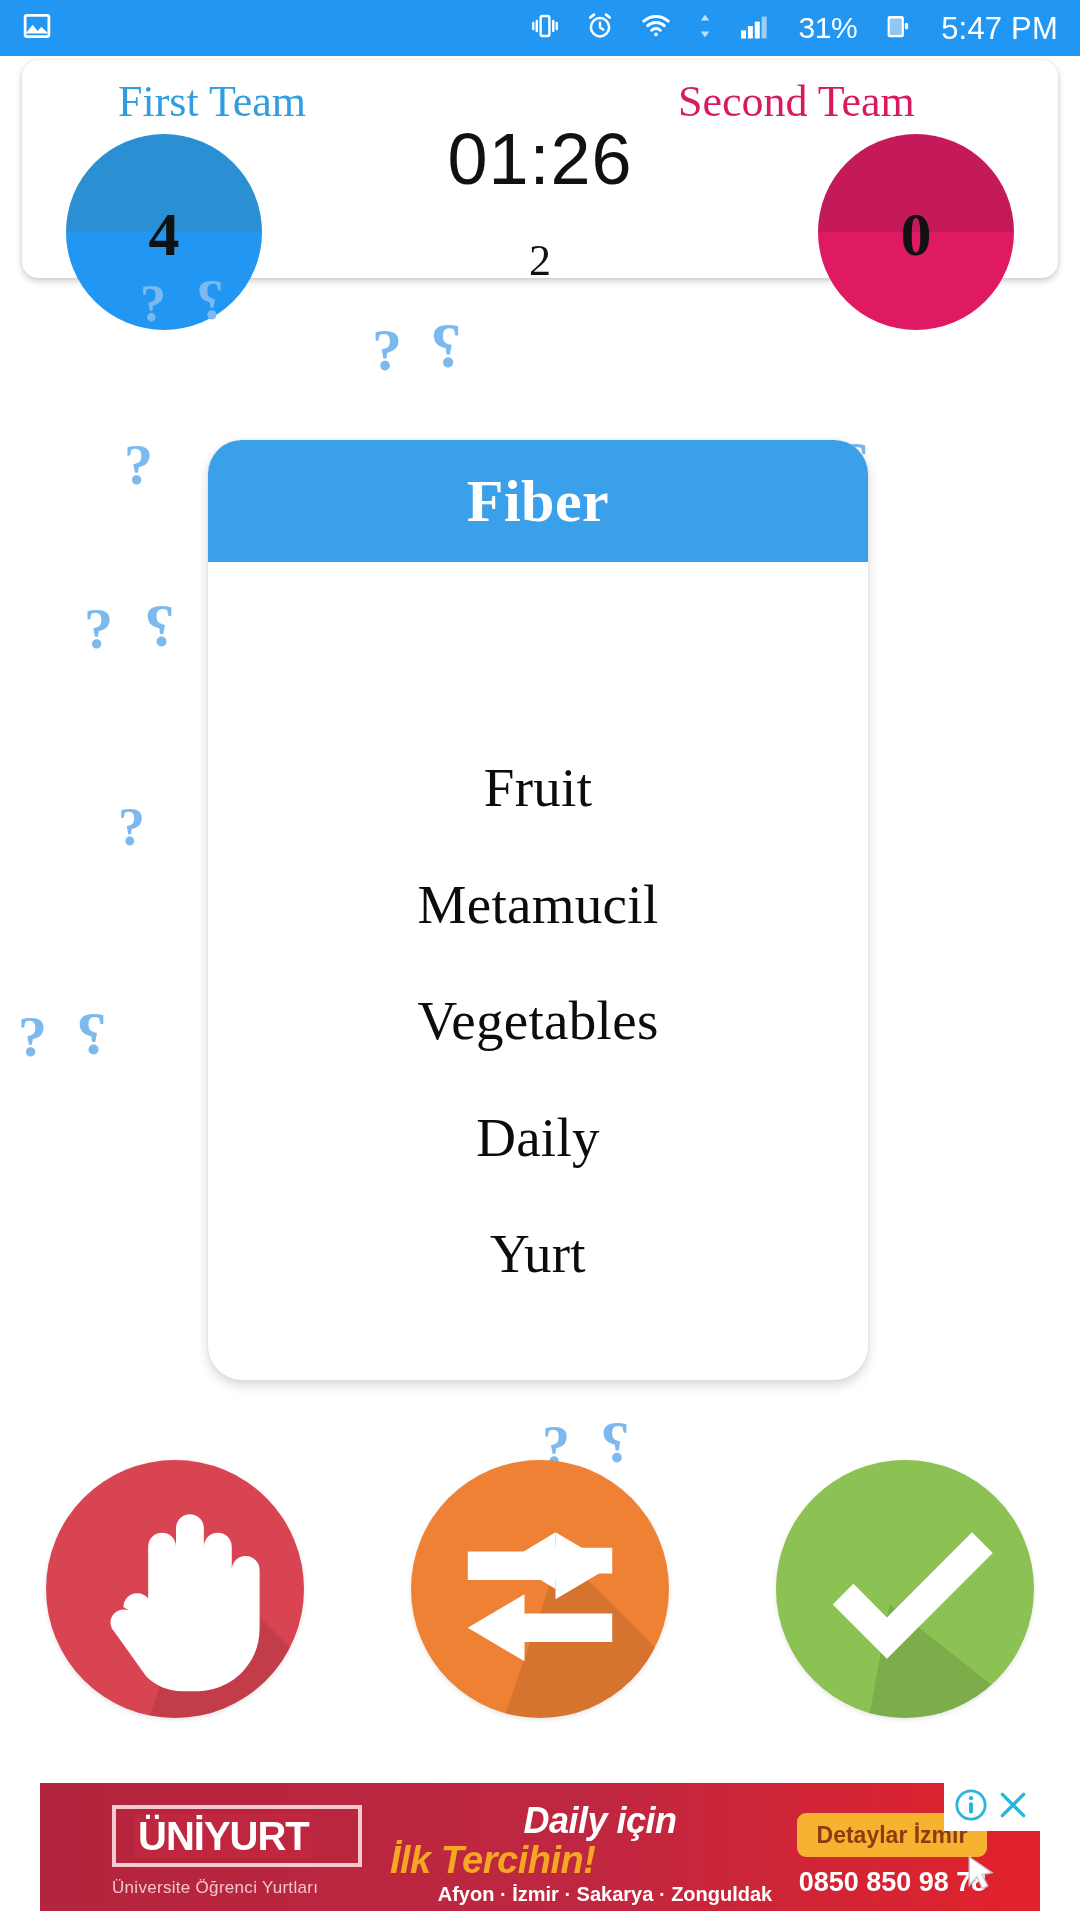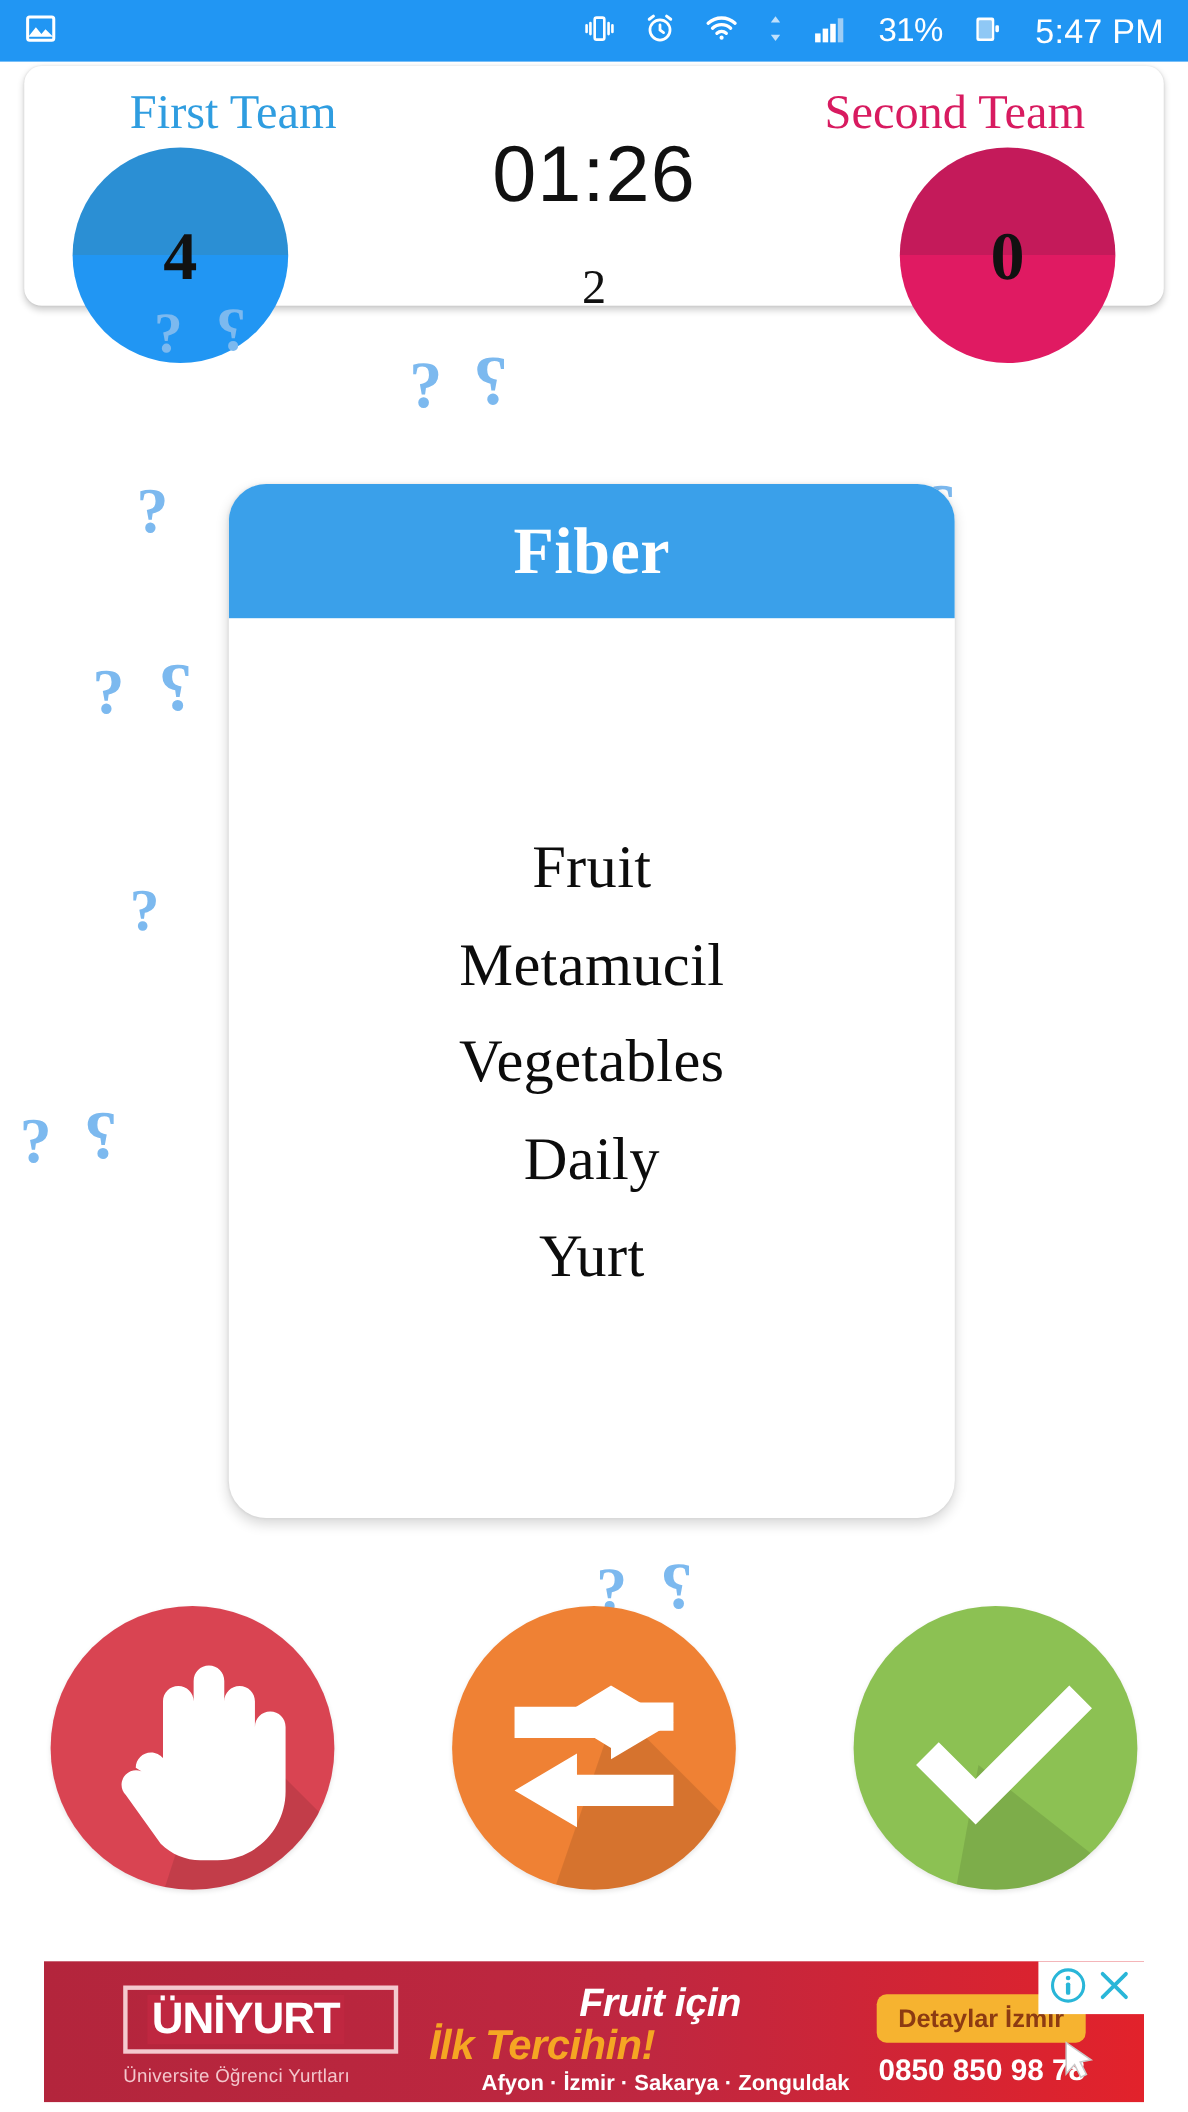--- a/index.html
+++ b/index.html
@@ -26,21 +26,21 @@
   .scorecard {
     position:absolute; left:22px; top:60px; width:1036px; height:218px;
     background:#fff; border-radius:16px;
     box-shadow:0 3px 7px rgba(0,0,0,.20), 0 0 2px rgba(0,0,0,.10);
   }
   .team-label {
     position:absolute; top:16px; font-family:"Liberation Serif", serif;
     font-size:44px; font-weight:400; white-space:nowrap;
   }
   .team-label.first { left:0; width:380px; text-align:center; color:#2f9de0; }
-  .team-label.second { right:0; width:380px; text-align:center; color:#d81b60; }
+  .team-label.second { right:0; width:380px; color:#d81b60; }
 
   .score-circle {
     position:absolute; top:74px; width:196px; height:196px; border-radius:50%;
     display:flex; align-items:center; justify-content:center;
     font-family:"Liberation Serif", serif; font-size:62px; font-weight:700; color:#111;
   }
   .score-circle.first {
     left:44px;
     background:linear-gradient(to bottom,#2b8fd4 0%,#2b8fd4 50%,#2196f3 50%,#2196f3 100%);
   }
@@ -78,21 +78,21 @@
   .wordcard-header {
     height:122px; background:#3aa0ea;
     display:flex; align-items:center; justify-content:center;
   }
   .wordcard-title {
     font-family:"Liberation Serif", serif; font-size:60px; font-weight:700;
     color:#fff; letter-spacing:.5px;
   }
   .wordlist {
     height:818px; padding-top:196px;
-    display:flex; flex-direction:column; align-items:center; gap:28px;
+    display:flex; flex-direction:column; align-items:center; gap:56px;
   }
   .word {
     font-family:"Liberation Serif", serif; font-size:55px; font-weight:400;
     color:#0c0c0c; letter-spacing:.3px; line-height:1.1;
   }
 
   
   .actions {
     position:absolute; left:0; top:1460px; width:1080px; height:300px;
   }
@@ -297,21 +297,21 @@
   </div>
 
   <div class="ad">
     <div class="ad-logo">
       <div class="ad-logo-mark">
         <span class="ad-logo-text">ÜNİYURT</span>
       </div>
       <div class="ad-logo-sub">Üniversite Öğrenci Yurtları</div>
     </div>
 
-    <div class="ad-head1">Fruit için</div>
+    <div class="ad-head1">Daily için</div>
     <div class="ad-head2">İlk Tercihin!</div>
     <div class="ad-cities">Afyon · İzmir · Sakarya · Zonguldak</div>
 
     <div class="ad-cta">Detaylar İzmir</div>
     <div class="ad-phone">0850 850 98 78</div>
 
     <span class="ad-cursor">
       <svg width="34" height="38" viewBox="0 0 24 26">
           <path d="M3 1l16 11-7 1.4 4 8-3.6 1.8-4-8.2L3 21z" fill="#ffffff" stroke="#c9c9c9" stroke-width="1"></path>
         </svg>

